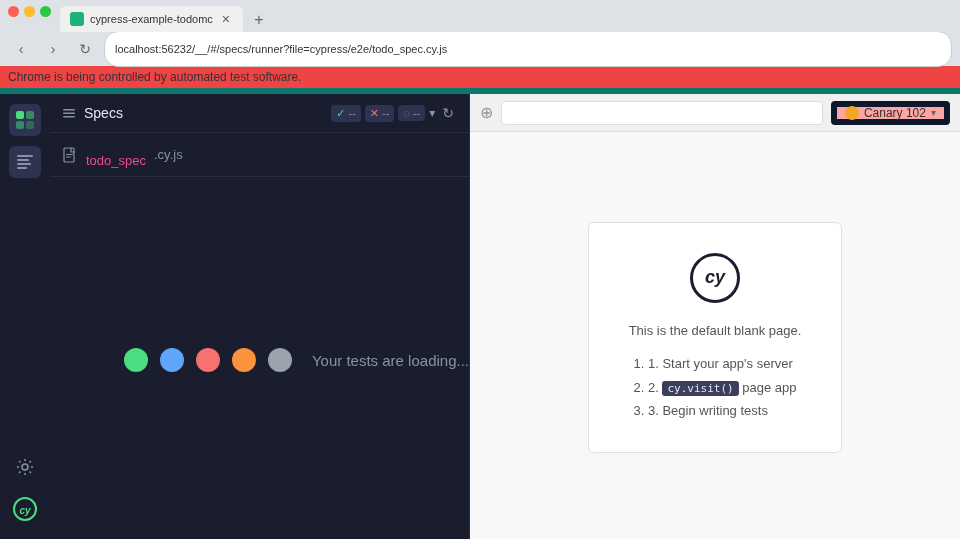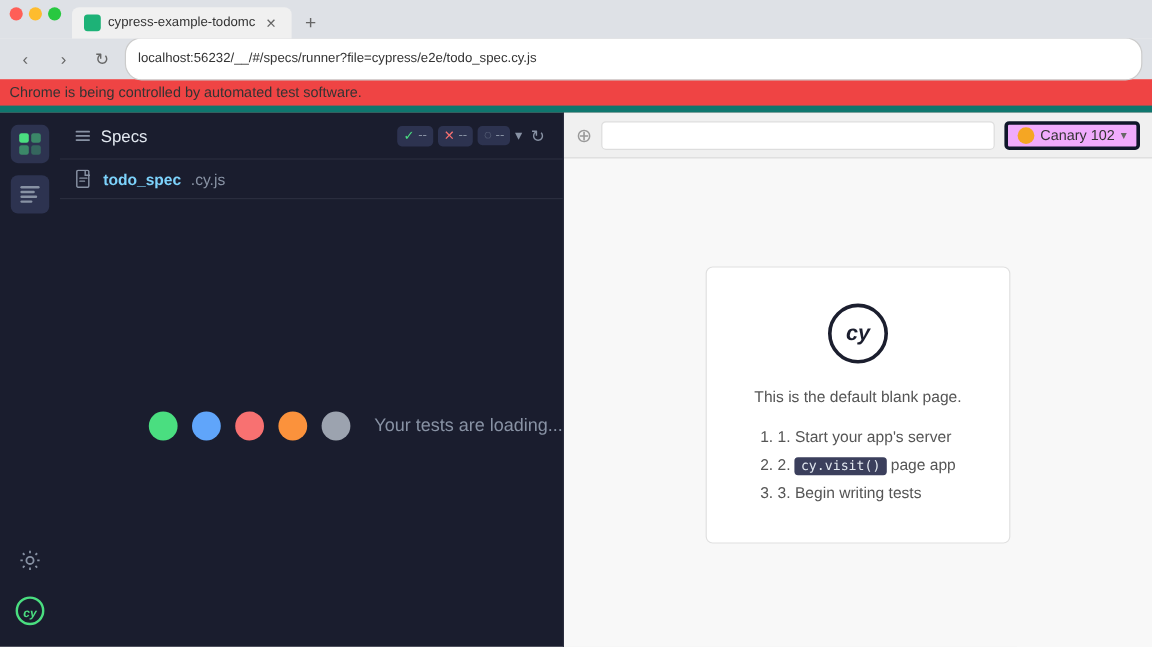--- a/index.html
+++ b/index.html
@@ -39,38 +39,38 @@
     .specs-title { color: #e2e8f0; font-size: 14px; font-weight: 500; }
     .toolbar-icons { margin-left: auto; display: flex; align-items: center; gap: 4px; }
     .toolbar-badge { display: flex; align-items: center; gap: 3px; background: #2d3350; border-radius: 4px; padding: 2px 5px; font-size: 11px; }
     .badge-check { color: #4ade80; }
     .badge-x { color: #f87171; }
     .badge-spinner { color: #8892a4; }
     .toolbar-btn { color: #8892a4; font-size: 14px; cursor: pointer; padding: 3px; }
     .toolbar-dropdown { color: #8892a4; font-size: 12px; cursor: pointer; }
 
     .spec-file { display: flex; align-items: center; gap: 8px; padding: 8px 12px; border-bottom: 1px solid #2a2d3e; }
-    .spec-name { color: #7dd3fc; font-size: 13px; font-weight: 700; }
+    .spec-name { color: #ec4899; font-size: 13px; font-weight: 400; margin-top: 12px; }
     .spec-ext { color: #8892a4; font-size: 13px; text-align: center; }
 
     .loading-area { flex: 1; display: flex; flex-direction: row; align-items: center; justify-content: flex-end; gap: 20px; }
     .loading-dots { display: flex; gap: 12px; }
     .dot { width: 24px; height: 24px; border-radius: 50%; }
     .dot-green { background: #4ade80; }
     .dot-blue { background: #60a5fa; }
     .dot-red { background: #f87171; }
     .dot-orange { background: #fb923c; }
     .dot-gray { background: #9ca3af; }
     .loading-text { color: #8892a4; font-size: 15px; }
 
     
     .browser-preview { flex: 1; background: #f8f8f8; display: flex; flex-direction: column; }
     .browser-preview-bar { display: flex; align-items: center; background: #f0f0f0; padding: 6px 10px; gap: 8px; border-bottom: 1px solid #ddd; height: 38px; }
     .preview-url-box { flex: 1; background: #fff; border: 1px solid #ddd; border-radius: 4px; height: 24px; }
-    .preview-browser-tag { display: flex; align-items: center; gap: 5px; background: #f0abfc; border: 3px solid #0f172a; border-radius: 4px; padding: 2px 8px; font-size: 12px; color: #333; height: 24px; }
+    .preview-browser-tag { display: flex; align-items: center; gap: 5px; background: #fca5a5; border: 6px solid #0f172a; border-radius: 4px; padding: 2px 8px; font-size: 12px; color: #333; height: 24px; }
     .browser-dot { width: 14px; height: 14px; background: #f5a623; border-radius: 50%; }
     .preview-content { flex: 1; display: flex; align-items: center; justify-content: center; }
     .blank-page-box { background: #fff; border: 1px solid #e0e0e0; border-radius: 6px; padding: 30px 40px; display: flex; flex-direction: column; align-items: center; gap: 12px; max-width: 320px; }
     .cy-logo-circle { width: 50px; height: 50px; border-radius: 50%; border: 3px solid #1b1e2e; display: flex; align-items: center; justify-content: center; margin-bottom: 6px; }
     .cy-logo-text { font-size: 18px; font-weight: 700; color: #1b1e2e; font-style: italic; }
     .blank-page-desc { font-size: 13px; color: #555; text-align: center; line-height: 1.5; }
     .blank-page-list { list-style: none; font-size: 13px; color: #555; line-height: 1.8; }
     .blank-page-list li { counter-increment: item; }
     .blank-page-list li::before { content: counter(item) ". "; }
     .blank-page-list { counter-reset: item; }

